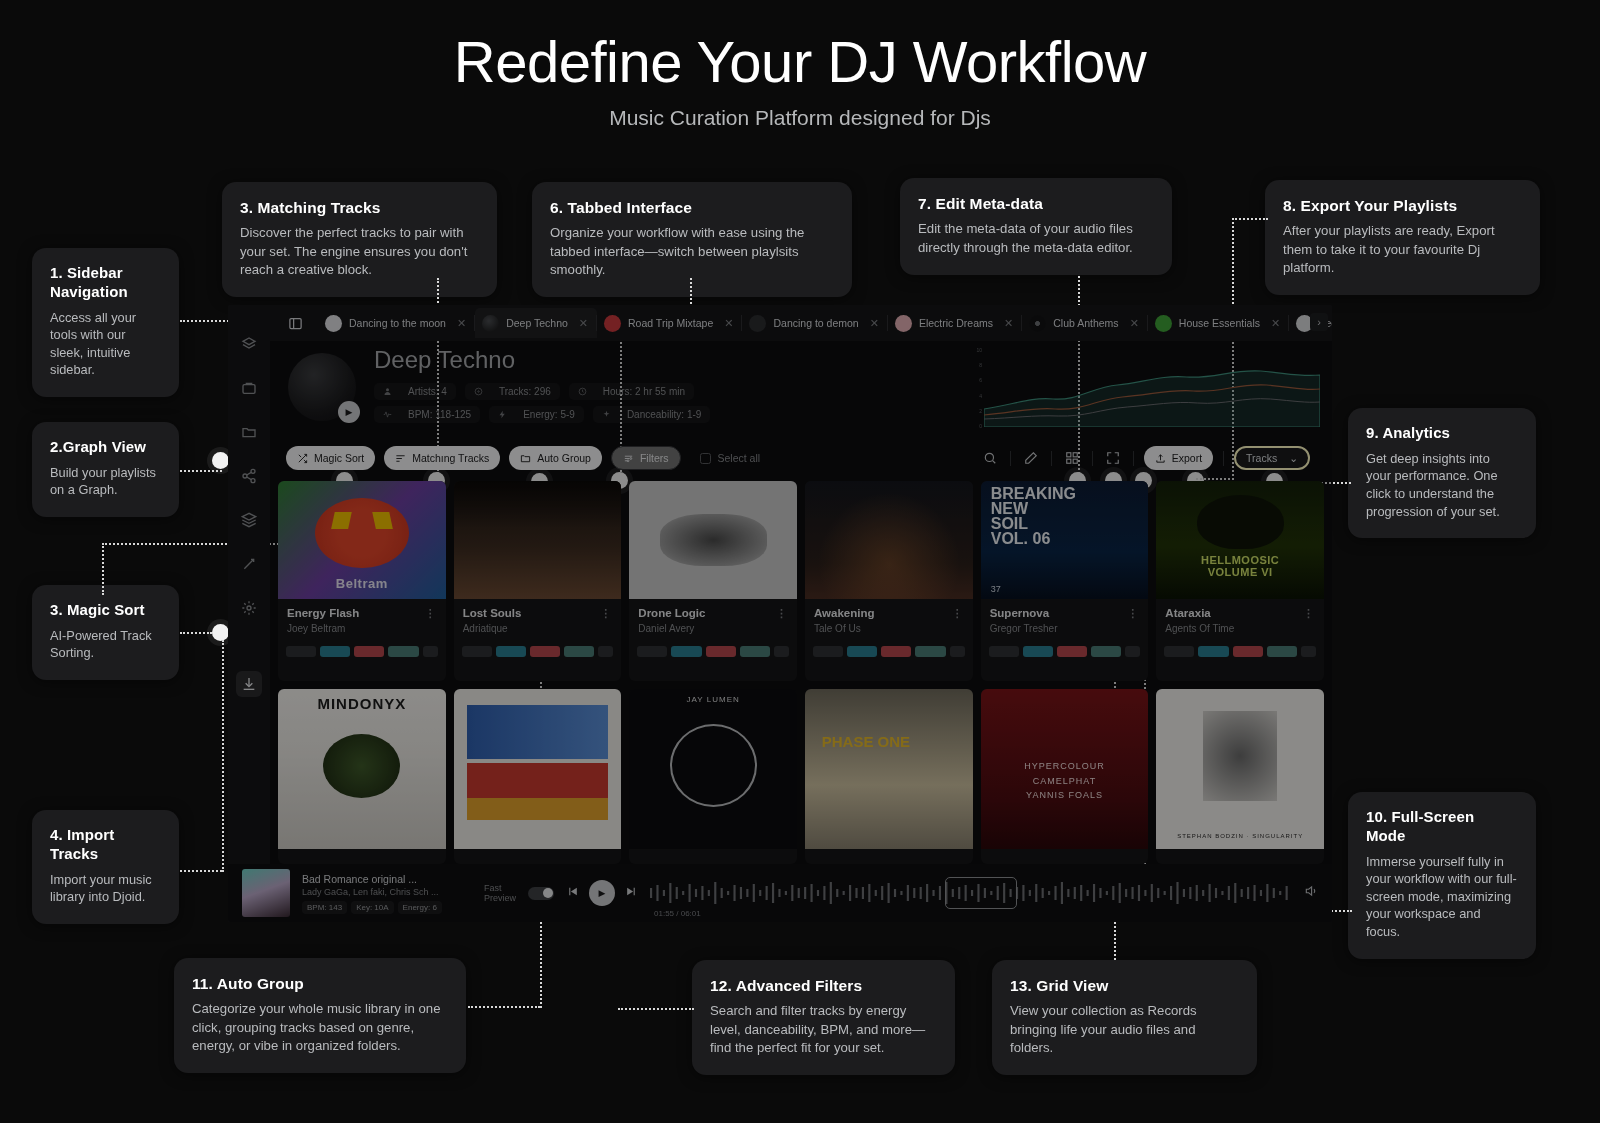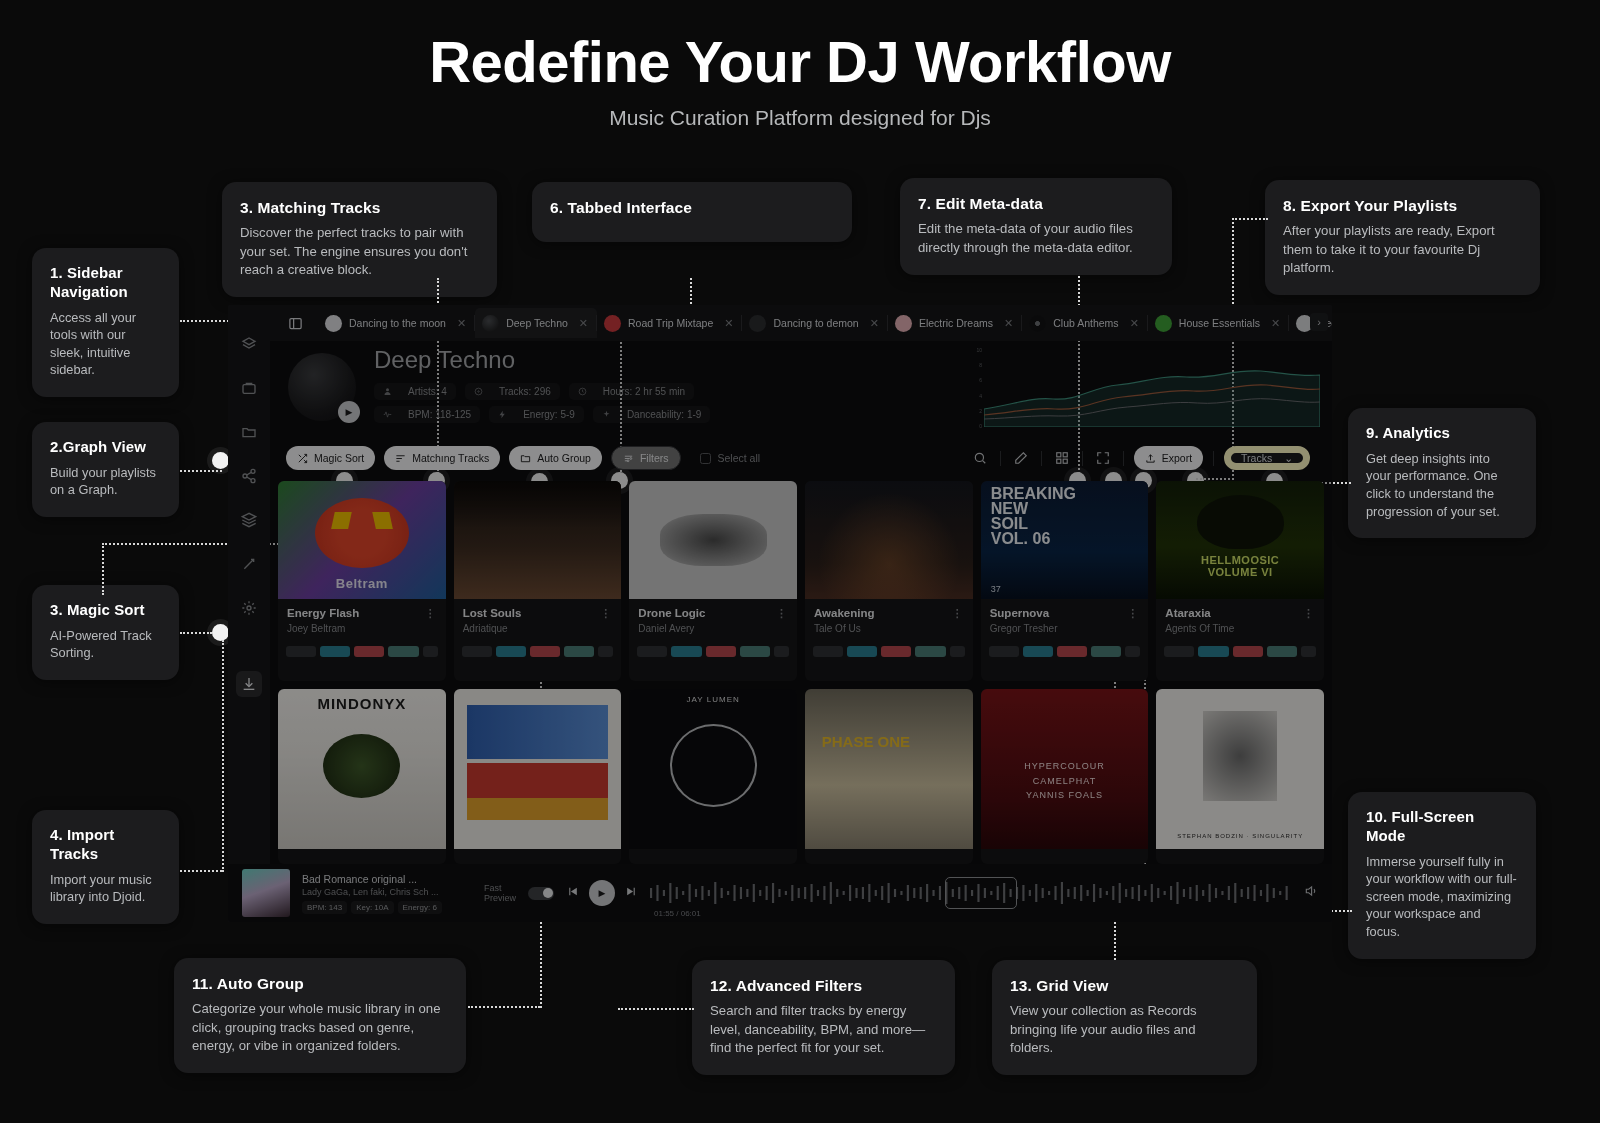--- a/index.html
+++ b/index.html
@@ -7,21 +7,21 @@
     width: 1600px; height: 1123px;
     background: #0a0a0a;
     font-family: "Liberation Sans", sans-serif;
     overflow: hidden;
   }
   #root { position: relative; width: 1600px; height: 1123px; }
 
   
   .hero { position: absolute; top: 30px; left: 0; width: 1600px; text-align: center; }
   .hero-title {
-    font-size: 58px; font-weight: 700; color: #ffffff;
+    font-size: 58px; font-weight: 400; color: #ffffff;
     letter-spacing: -0.5px; line-height: 1.1;
   }
   .hero-sub {
     margin-top: 12px; font-size: 21px; color: #b6b8ba; font-weight: 400;
   }
 
   
   .card {
     position: absolute;
     background: #1c1c1e;
@@ -183,21 +183,21 @@
   .cbox { width: 11px; height: 11px; border: 1px solid #55575a; border-radius: 2.5px; }
   .tb-right { margin-left: auto; display: flex; align-items: center; gap: 10px; }
   .ibtn {
     width: 20px; height: 20px; display: flex; align-items: center;
     justify-content: center; color: #c2c4c7;
   }
   .ibtn svg { width: 14px; height: 14px; }
   .vsep { width: 1px; height: 15px; background: #303134; }
   .sel {
     display: flex; align-items: center; gap: 12px; height: 24px;
-    padding: 0 10px; border-radius: 13px; border: 7px solid #fef9c3;
+    padding: 0 10px; border-radius: 13px; border: 2px solid #fef9c3;
     color: #d9dbde; font-size: 10.5px; background: #1a1b1d;
   }
 
   
   .grid {
     position: absolute; left: 50px; top: 176px; right: 8px; bottom: 58px;
     display: grid; grid-template-columns: repeat(6, 1fr); gap: 8px;
     z-index: 2;
   }
   .tcard {
@@ -842,20 +842,21 @@
   <div class="card sm" id="c4">
     <h3>4. Import Tracks</h3>
     <p>Import your music library into Djoid.</p>
   </div>
   <div class="card" id="c5">
     <h3>3. Matching Tracks</h3>
     <p>Discover the perfect tracks to pair with your set. The engine ensures you don't reach a creative block.</p>
   </div>
   <div class="card" id="c6">
     <h3>6. Tabbed Interface</h3>
+    <p>Organize your workflow with ease using the tabbed interface—switch between playlsits smoothly.</p>
   </div>
   <div class="card" id="c7">
     <h3>7. Edit Meta-data</h3>
     <p>Edit the meta-data of your audio files directly through the meta-data editor.</p>
   </div>
   <div class="card" id="c8">
     <h3>8. Export Your Playlists</h3>
     <p>After your playlists are ready, Export them to take it to your favourite Dj platform.</p>
   </div>
   <div class="card sm" id="c9">

